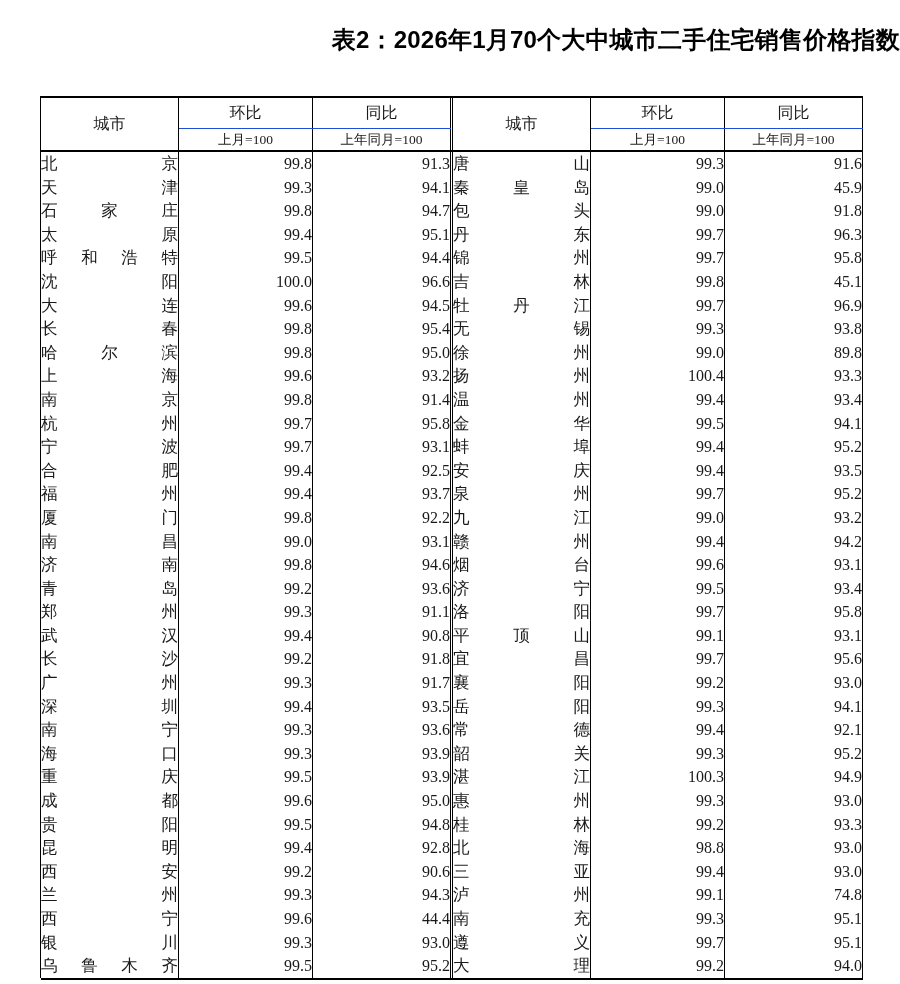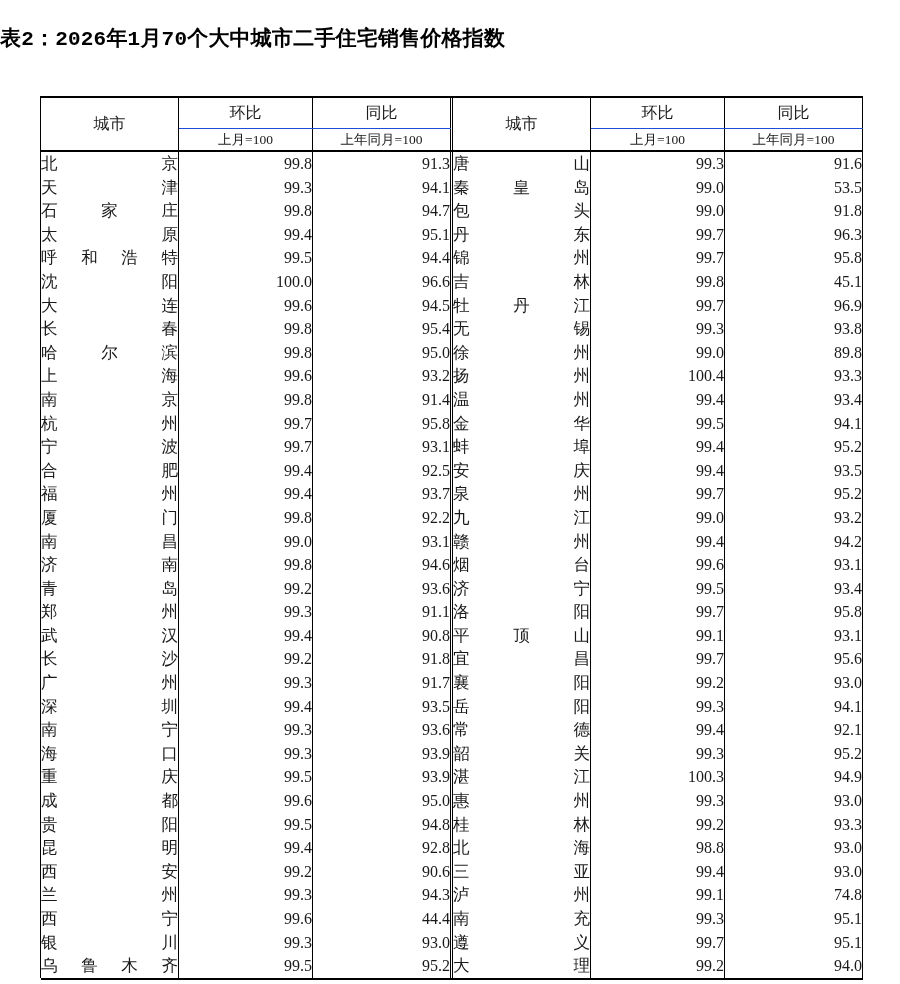--- a/index.html
+++ b/index.html
@@ -14,24 +14,24 @@
     color: #1a1a1a;
     overflow: hidden;
   }
   .page {
     width: 900px;
     height: 984px;
     position: relative;
     box-sizing: border-box;
   }
   .title {
-    text-align: left;
-    font-family: Liberation Mono, monospace;
+    text-align: right;
+    font-family: Liberation Sans, sans-serif;
     font-weight: bold;
-    font-size: 21px;
+    font-size: 24px;
     letter-spacing: 0.2px;
     padding-top: 24px;
     color: #000000;
   }
   .table-wrap {
     position: absolute;
     left: 40px;
     top: 96px;
     width: 820px;
   }
@@ -175,21 +175,21 @@
             <td class="num">99.3</td>
             <td class="num">91.6</td>
           </tr>
           <tr>
             <td class="city"><span>天津</span></td>
             <td class="num">99.3</td>
             <td class="num">94.1</td>
             <td class="gap"></td>
             <td class="city"><span>秦皇岛</span></td>
             <td class="num">99.0</td>
-            <td class="num">53.5</td>
+            <td class="num">45.9</td>
           </tr>
           <tr>
             <td class="city"><span>石家庄</span></td>
             <td class="num">99.8</td>
             <td class="num">94.7</td>
             <td class="gap"></td>
             <td class="city"><span>包头</span></td>
             <td class="num">99.0</td>
             <td class="num">91.8</td>
           </tr>

